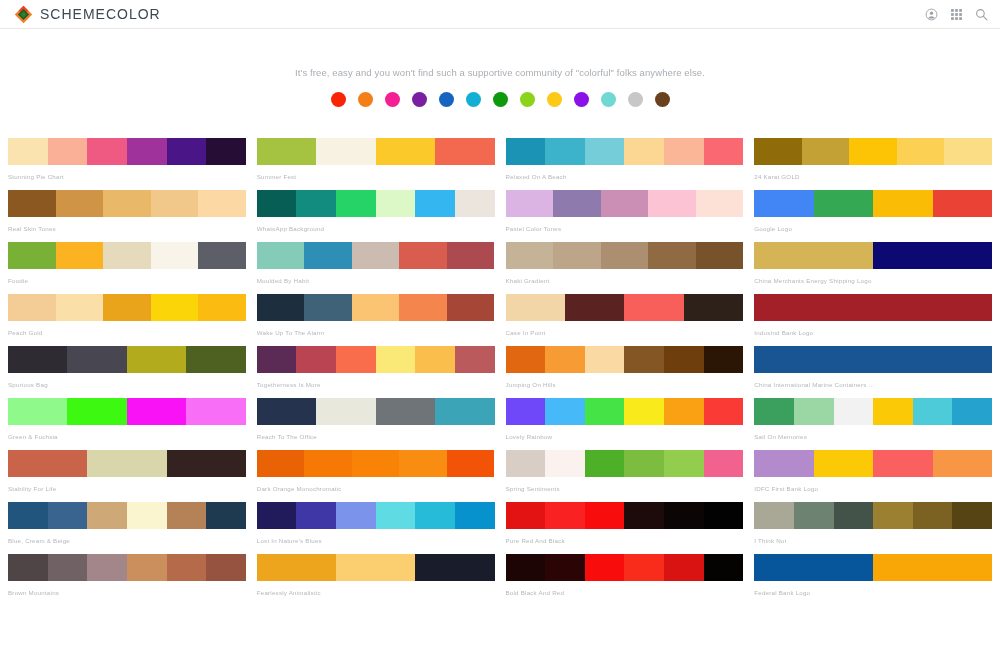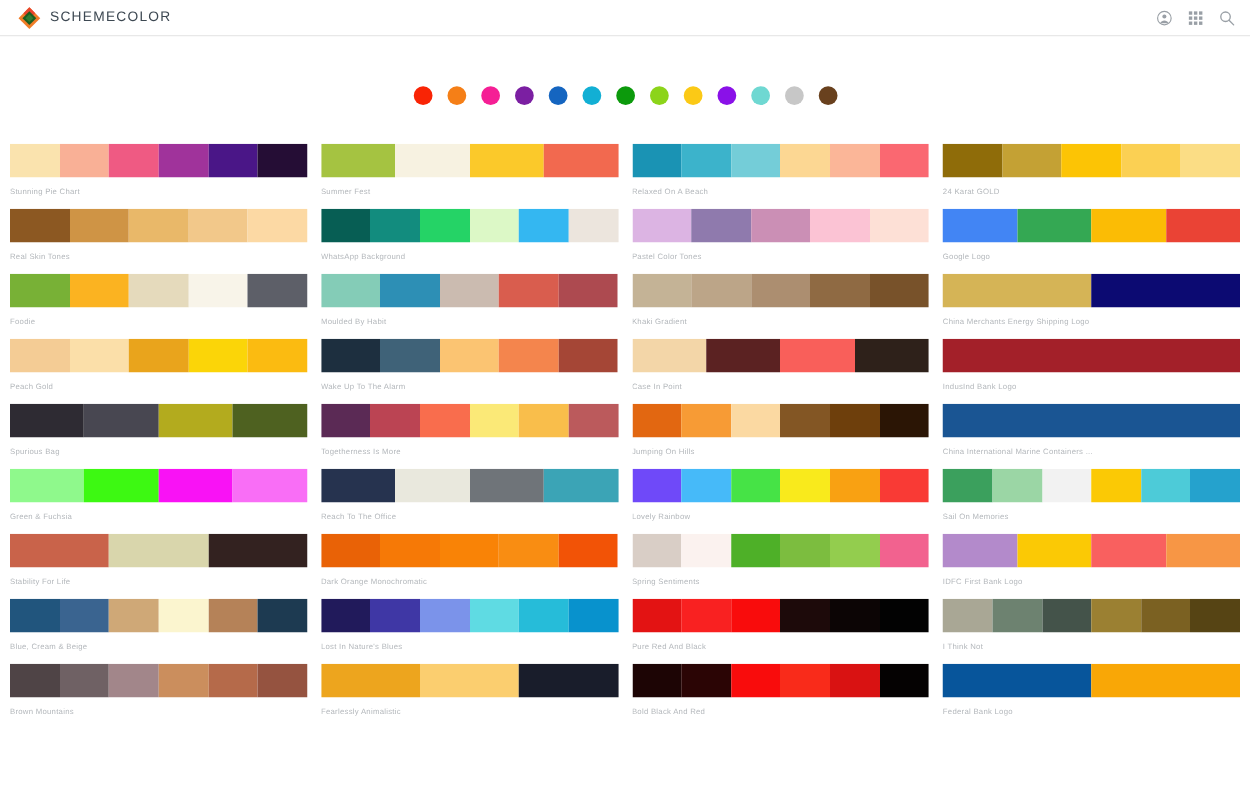--- a/index.html
+++ b/index.html
@@ -18,21 +18,21 @@
     border-bottom: 1px solid #e8e8e8;
     display: flex;
     align-items: center;
     justify-content: space-between;
     padding: 0 12px 0 14px;
     position: relative;
   }
   .brand { display: flex; align-items: center; gap: 7px; }
   .logo-mark { width: 19px; height: 19px; position: relative; flex: 0 0 auto; }
   .brand-name {
-    font-size: 11px;
+    font-size: 14px;
     letter-spacing: 1.0px;
     color: #3d4852;
     font-weight: 500;
   }
   .header-icons { display: flex; align-items: center; gap: 12px; }
   .hicon { width: 13px; height: 13px; display:block; opacity: .62; cursor: pointer; }
 
   
   .hero {
     padding-top: 26px;
@@ -131,20 +131,21 @@
     <span>
       <svg class="hicon" viewBox="0 0 24 24" fill="none" stroke="#5c6670" stroke-width="2">
         <circle cx="10" cy="10" r="7"></circle>
         <line x1="15.2" y1="15.2" x2="22" y2="22" stroke-linecap="round"></line>
       </svg>
     </span>
   </div>
 </div>
 
 <div class="hero">
+  <div class="hero-sub">It's free, easy and you won't find such a supportive community of "colorful" folks anywhere else.</div>
   <div class="dots">
       <span class="dot" style="background: rgb(249, 36, 5);"></span>
       <span class="dot" style="background: rgb(245, 127, 23);"></span>
       <span class="dot" style="background: rgb(245, 31, 149);"></span>
       <span class="dot" style="background: rgb(123, 31, 162);"></span>
       <span class="dot" style="background: rgb(21, 101, 192);"></span>
       <span class="dot" style="background: rgb(18, 175, 212);"></span>
       <span class="dot" style="background: rgb(12, 154, 12);"></span>
       <span class="dot" style="background: rgb(140, 212, 26);"></span>
       <span class="dot" style="background: rgb(251, 201, 22);"></span>

